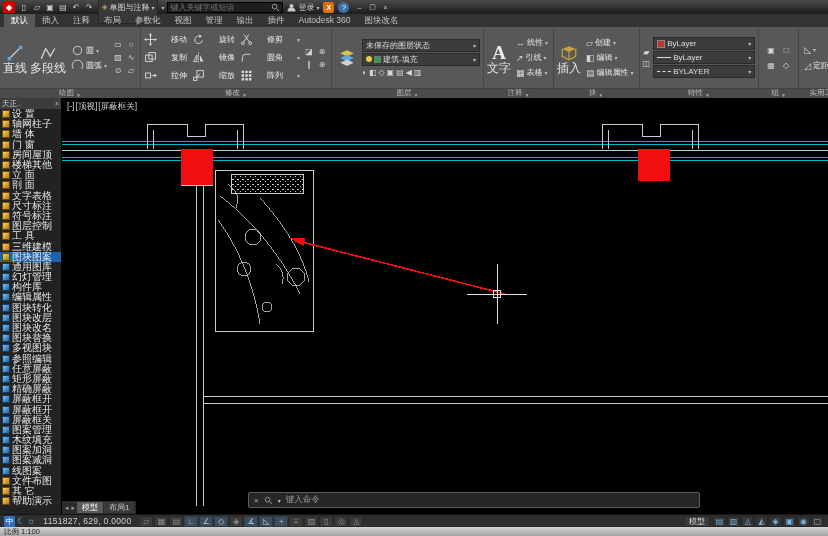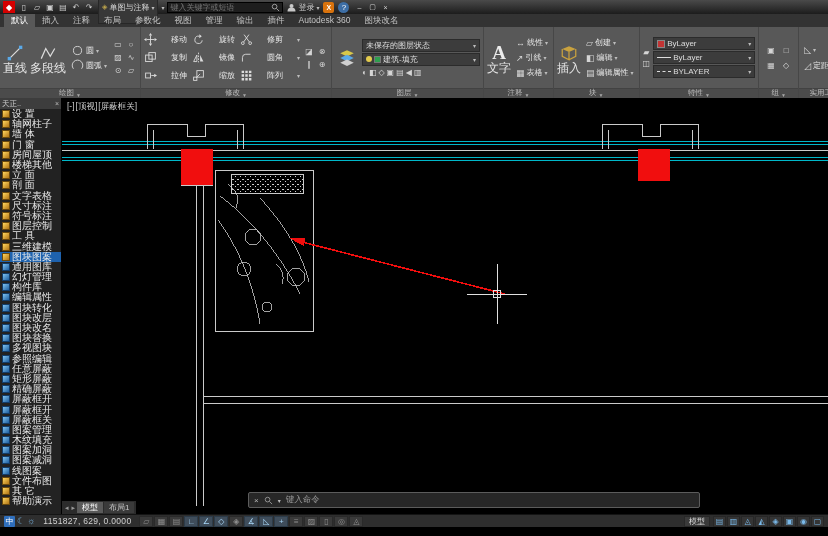--- a/index.html
+++ b/index.html
@@ -760,14 +760,17 @@
         <span class="rico">▥</span>
         <span class="rico">◬</span>
         <span class="rico">◭</span>
         <span class="rico">◈</span>
         <span class="rico">▣</span>
         <span class="rico">◉</span>
         <span class="rico">▢</span>
       </div>
   </footer>
 
+  <div class="scalebar">
+    <span>比例 1:100</span>
+  </div>
 
 </div>
 
 </body></html>

